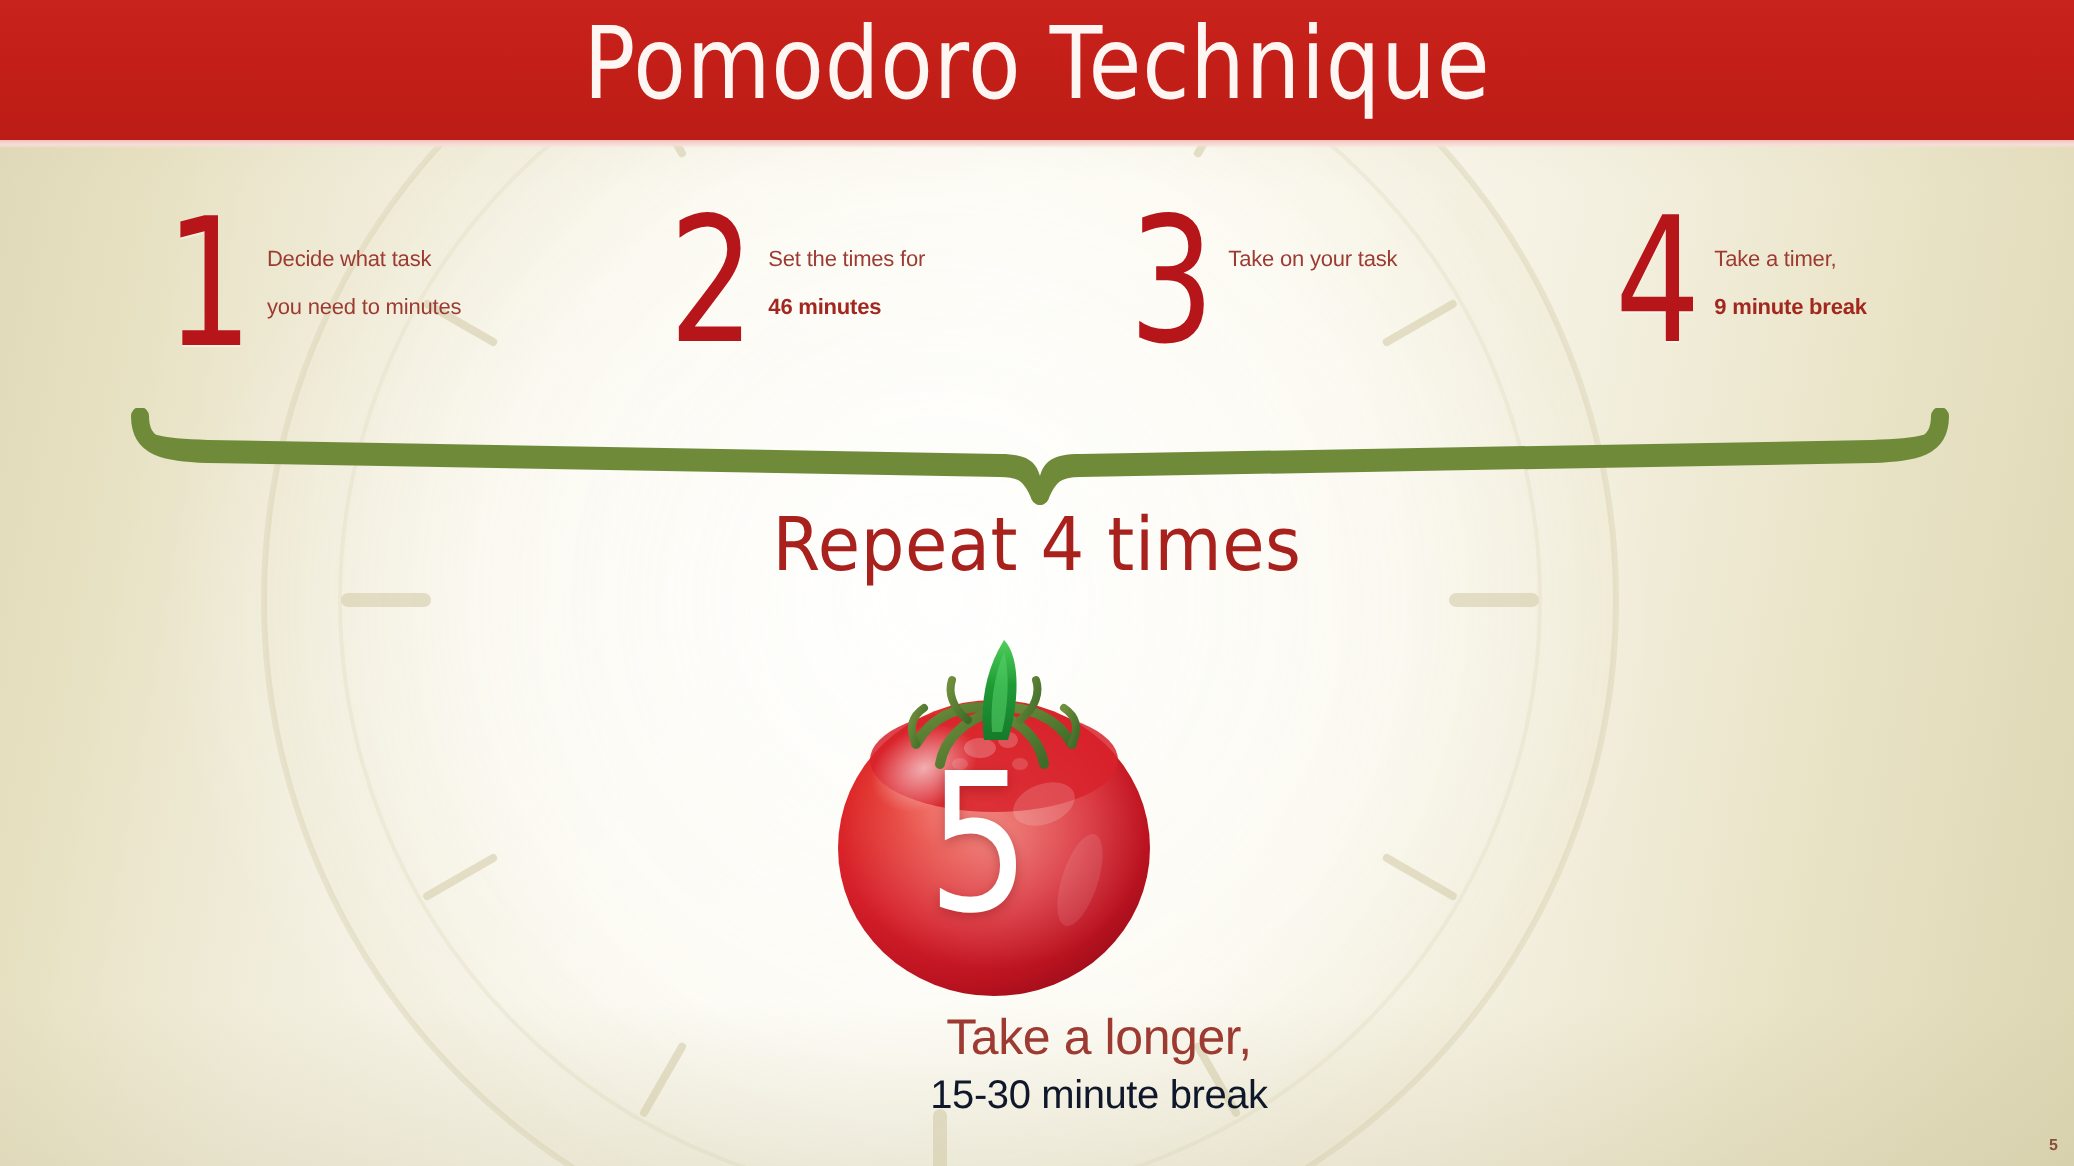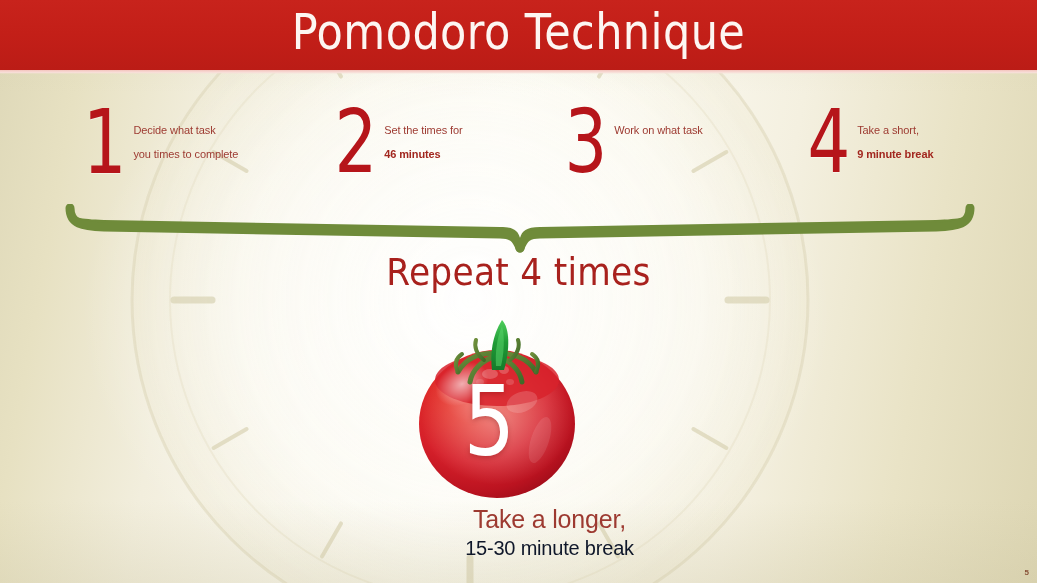--- a/index.html
+++ b/index.html
@@ -262,43 +262,43 @@
     <div class="header-title">Pomodoro Technique</div>
   </div>
   <div class="header-underline"></div>
 
   <div class="steps">
 
     <div class="step" id="step-1">
       <div class="step-num">1</div>
       <div class="step-text">
         <span>Decide what task</span><br>
-        <span class="l2 plain">you times to complete</span>
+        <span class="l2 plain">you need to minutes</span>
       </div>
     </div>
 
     <div class="step" id="step-2">
       <div class="step-num">2</div>
       <div class="step-text">
         <span>Set the times for</span><br>
         <span class="l2">46 minutes</span>
       </div>
     </div>
 
     <div class="step" id="step-3">
       <div class="step-num">3</div>
       <div class="step-text">
-        <span>Work on what task</span><br>
+        <span>Take on your task</span><br>
       </div>
     </div>
 
     <div class="step" id="step-4">
       <div class="step-num">4</div>
       <div class="step-text">
-        <span>Take a short,</span><br>
+        <span>Take a timer,</span><br>
         <span class="l2">9 minute break</span>
       </div>
     </div>
 
   </div>
 
   <svg class="brace" viewBox="0 0 920 50" xmlns="http://www.w3.org/2000/svg" aria-hidden="true">
     <path d="M 10 4
              C 10 20, 22 22, 44 23
              L 440 30

